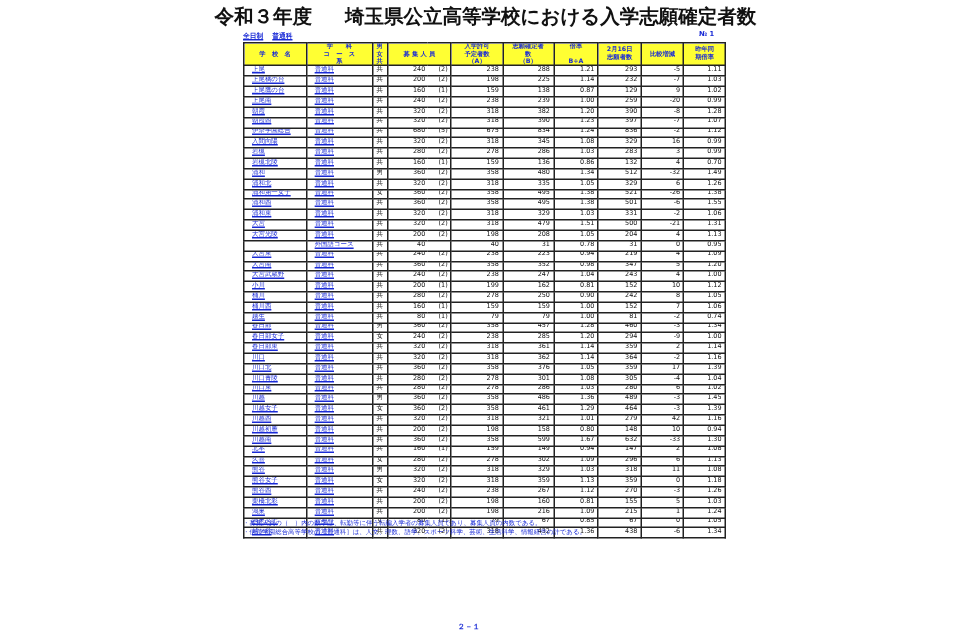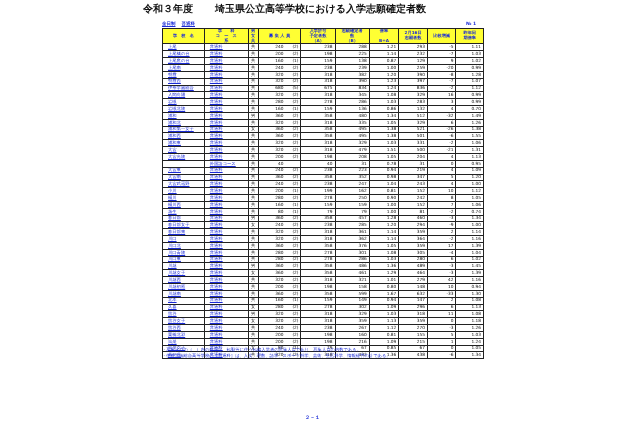--- a/index.html
+++ b/index.html
@@ -1,17 +1,17 @@
 <!DOCTYPE html>
 <html><head>
 <meta charset="utf-8">
 <style>
   html,body{margin:0;padding:0;background:#ffffff;}
   body{width:640px;height:426px;position:relative;overflow:hidden;font-family:"DejaVu Sans",sans-serif;}
-  .title{position:absolute;top:2px;left:143px;font-size:10px;font-weight:bold;color:#111;white-space:nowrap;}
+  .title{position:absolute;top:2px;left:143px;font-size:13px;font-weight:bold;color:#111;white-space:nowrap;}
   .title .year{margin-right:22px;}
   .sub{position:absolute;top:21px;left:162px;font-size:4.5px;color:#1a2bd6;text-decoration:underline;font-weight:bold;}
   .sub span{margin-right:6px;}
   .pageno{position:absolute;top:21px;left:466px;font-size:4.5px;color:#1a2bd6;font-weight:bold;}
   table{position:absolute;top:28px;left:162px;border-collapse:collapse;table-layout:fixed;width:322px;}
   th,td{border:0.6px solid #222;padding:0;font-size:4.3px;line-height:1;overflow:hidden;white-space:nowrap;}
   th{background:#ffff33;color:#1a2bd6;font-weight:bold;text-align:center;height:14px;white-space:normal;line-height:1.15;font-size:4.2px;}
   td{height:5.85px;color:#111;}
   td.school,td.course{color:#1a2bd6;text-decoration:underline;padding-left:5px;}
   td.sex{text-align:center;}

